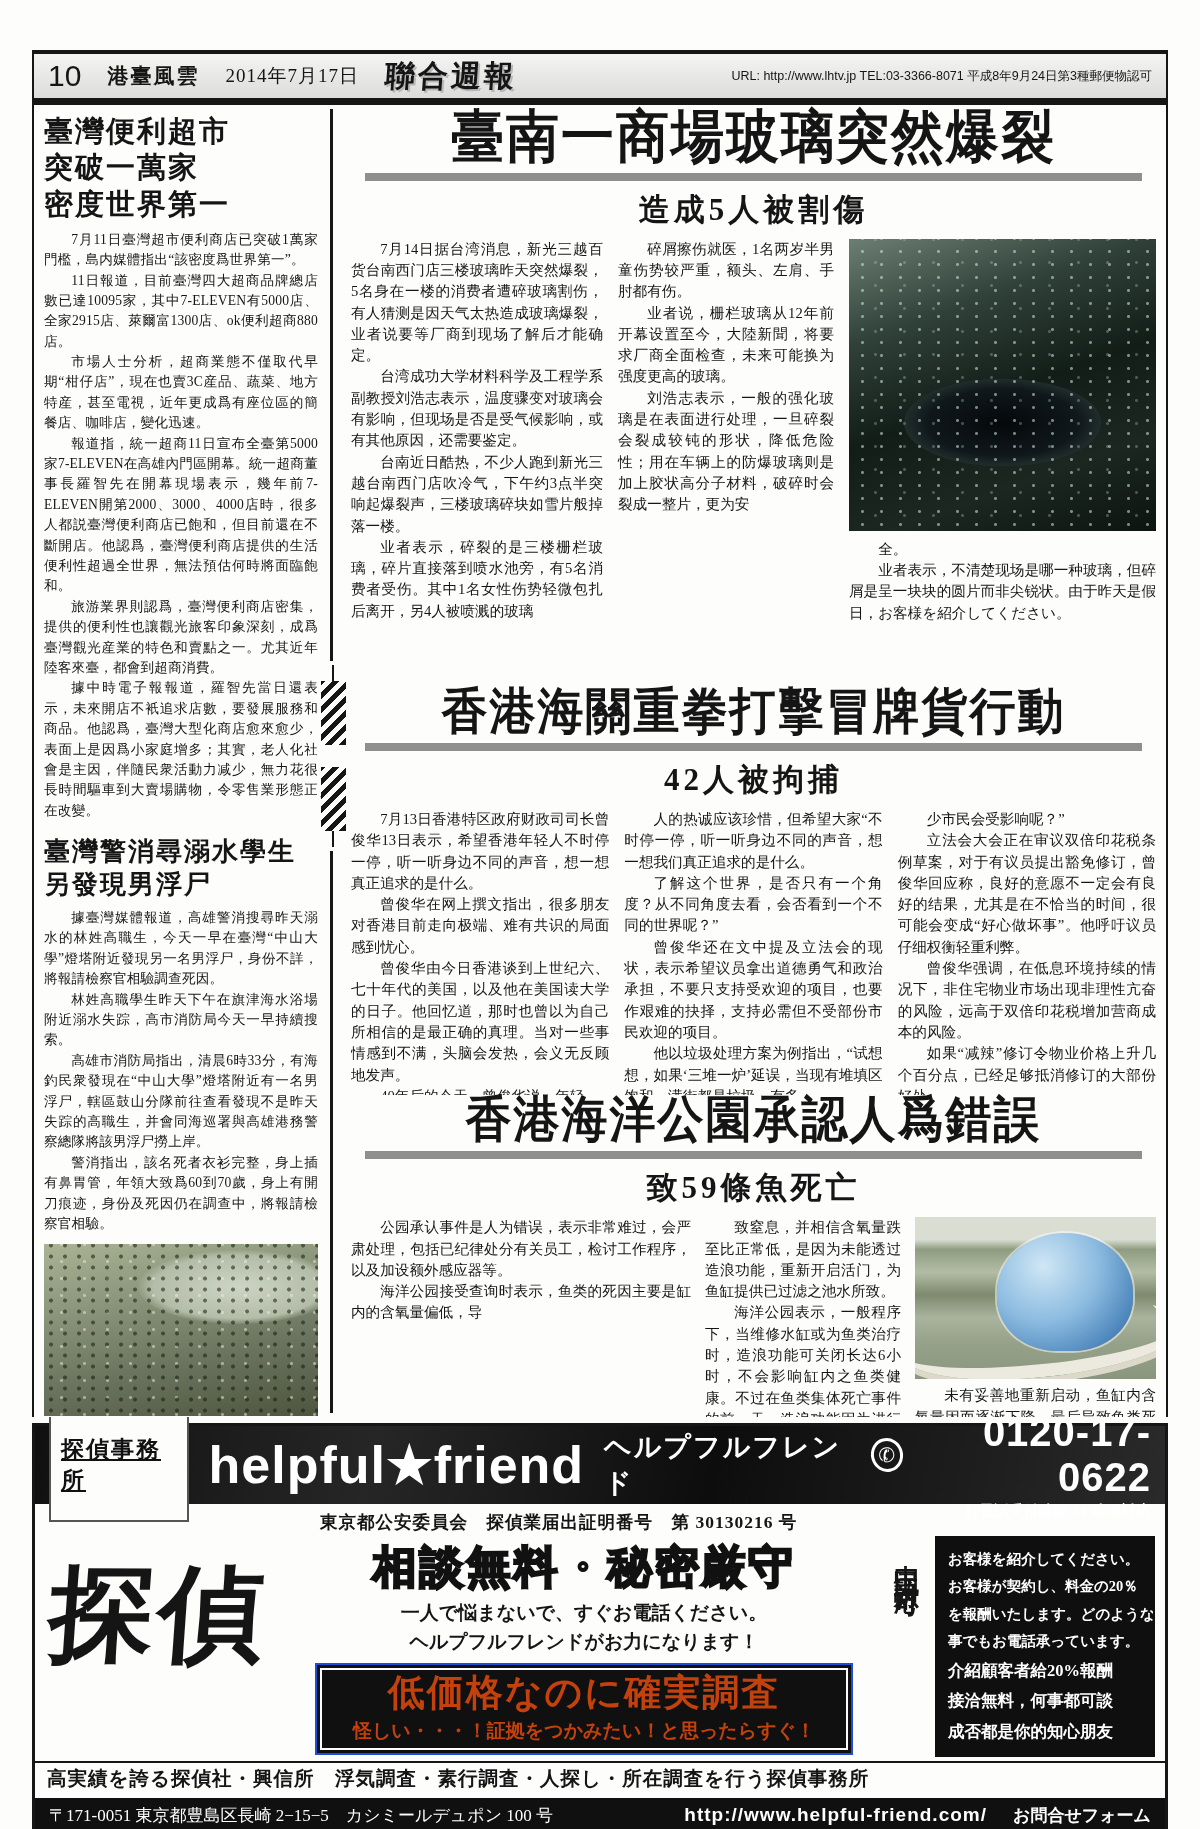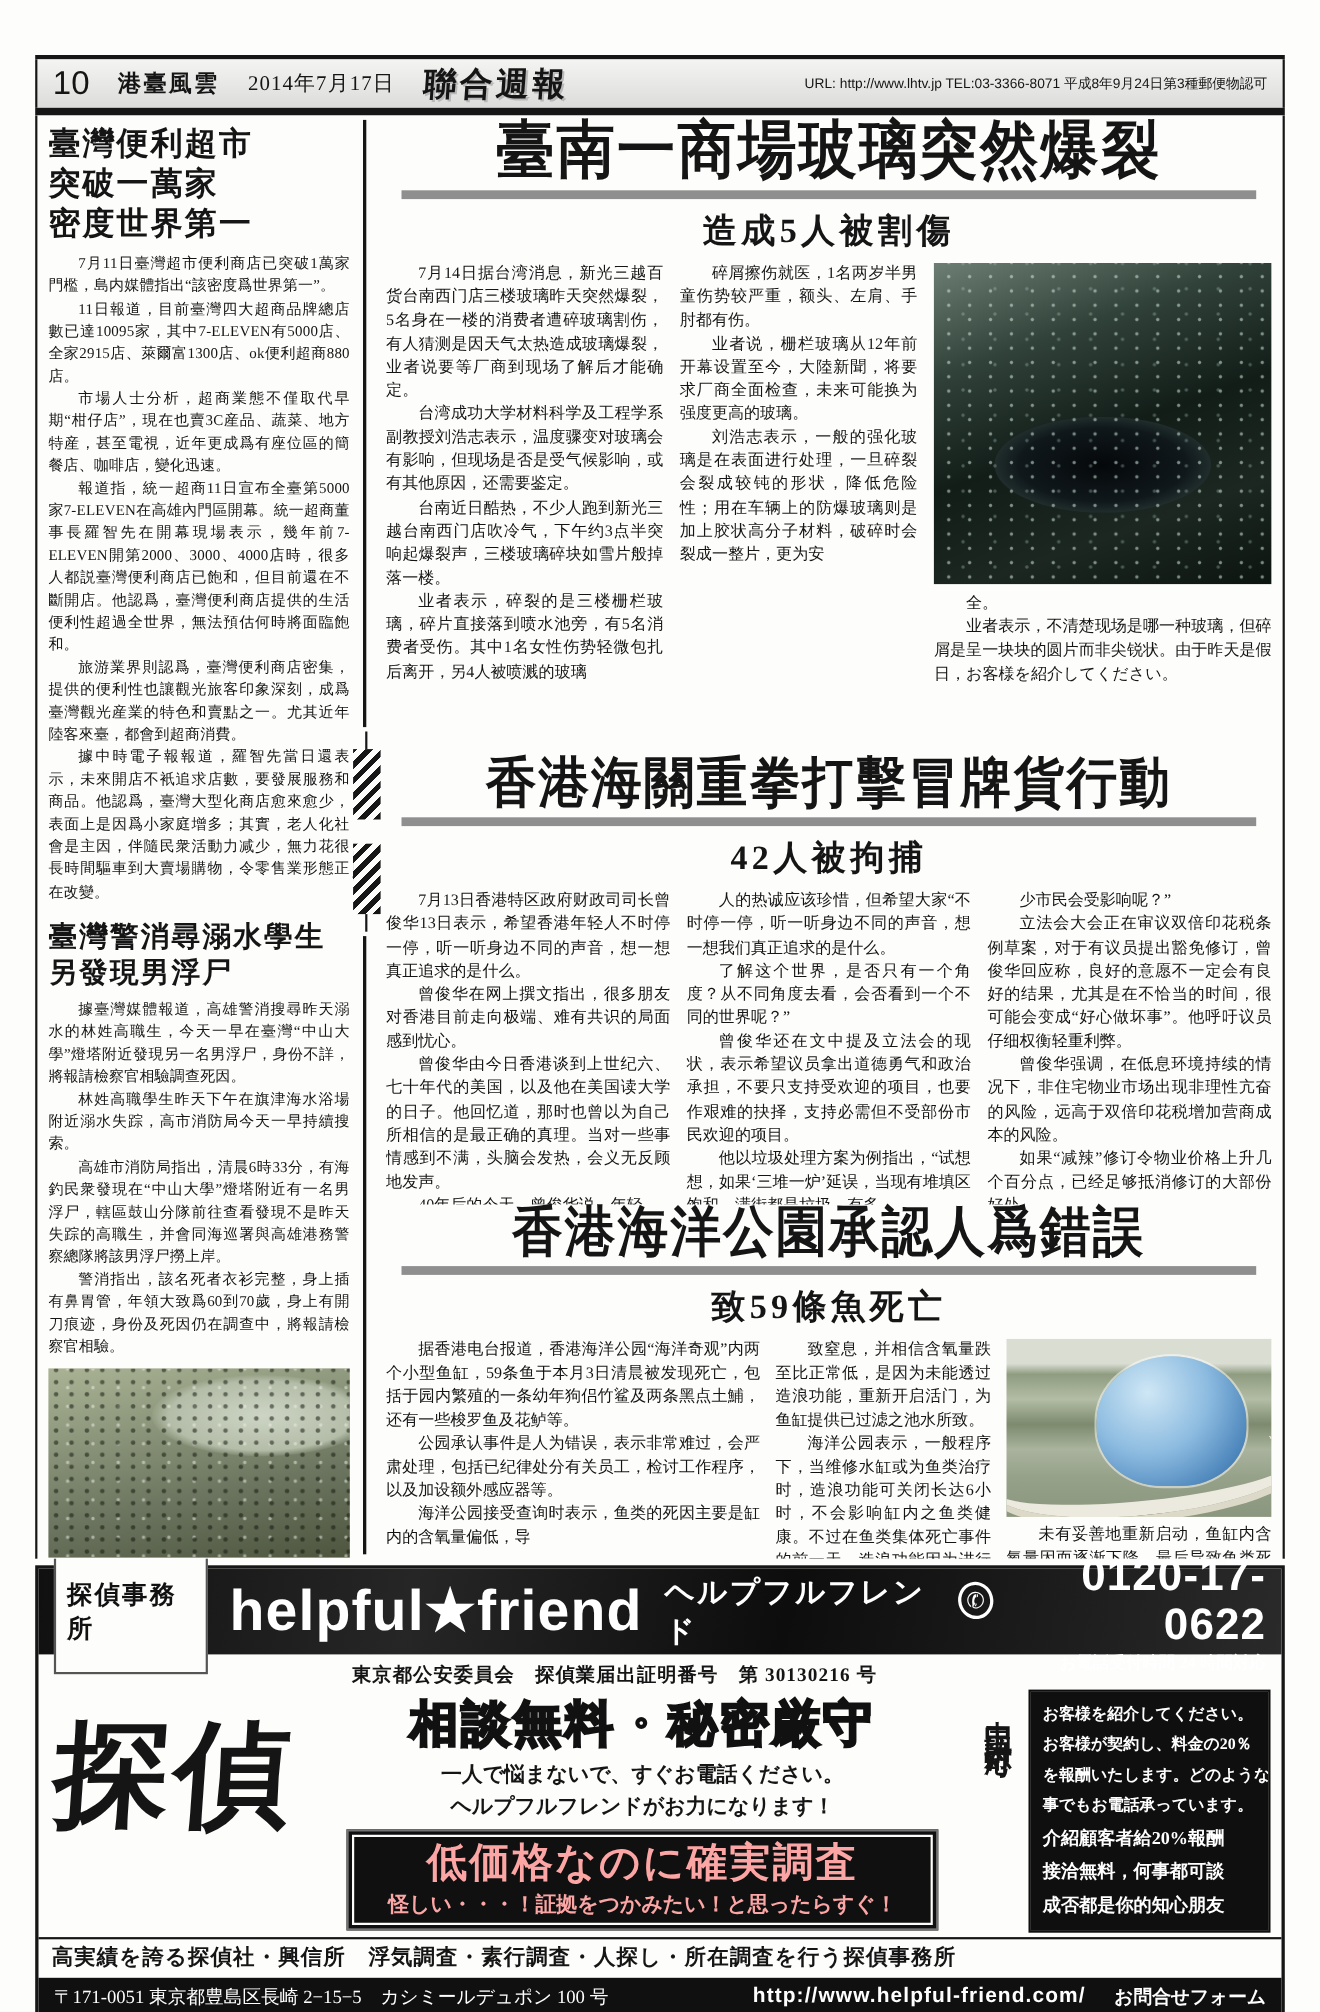--- a/index.html
+++ b/index.html
@@ -80,35 +80,35 @@
 
   
   .mainland-banner { position:absolute; left:283px; top:556px; width:32px; display:flex; flex-direction:column; align-items:center; background:#fdfdfb; z-index:3; padding:4px 0; }
   .hatch { width:25px; height:64px; background:repeating-linear-gradient(-45deg,#161616 0 5px,#fdfdfb 5px 10px); }
   .banner-text { writing-mode:vertical-rl; font-family:"Liberation Sans",sans-serif; font-weight:900; font-size:23px; letter-spacing:3px; padding:5px 0; }
   .banner-tick { width:2px; height:16px; background:#161616; }
 
   
   .ad { border:3px solid #161616; margin-top:6px; background:#fdfdfb; }
   .ad-band { background:linear-gradient(100deg,#101010,#262626 30%,#0d0d0d 60%,#2a2a2a); color:#fff; display:flex; align-items:center; gap:20px; padding:8px 14px; height:78px; }
-  .ad-label { background:#fdfdfb; color:#111; font-weight:700; font-size:23px; padding:24px 10px; letter-spacing:2px; border:2px solid #555; }
+  .ad-label { background:#fdfdfb; color:#111; font-weight:700; font-size:23px; padding:24px 10px; letter-spacing:2px; border:2px solid #555;text-decoration:underline; }
   .ad-brand { font-family:"Liberation Sans",sans-serif; font-weight:900; font-size:52px; letter-spacing:1px; line-height:1; }
   .ad-kana { font-weight:700; font-size:27px; letter-spacing:2px; }
   .ad-phone-wrap { margin-left:auto; text-align:right; display:flex; flex-direction:column; align-items:flex-end; }
   .ad-phone-line { display:flex; align-items:center; gap:8px; }
   .phone-icon { width:34px; height:34px; border:3px solid #fff; border-radius:50%; display:flex; align-items:center; justify-content:center; font-size:20px; transform:rotate(-15deg); }
   .ad-phone { font-family:"Liberation Sans",sans-serif; font-weight:900; font-size:40px; letter-spacing:1px; }
   .ad-phone-note { font-size:15px; font-weight:700; margin-top:2px; }
   .ad-license { font-weight:700; font-size:17.5px; padding:6px 0 2px 285px; letter-spacing:1px; }
   .ad-mid { display:flex; padding:2px 12px 6px 12px; gap:10px; }
   .ad-big { font-family:"Liberation Sans",sans-serif; font-weight:900; font-size:105px; line-height:1.45; letter-spacing:4px; transform:skewX(-4deg); width:235px; }
   .ad-center { flex:1; text-align:center; }
   .ad-outline { font-family:"Liberation Sans",sans-serif; font-weight:900; font-size:44px; letter-spacing:3px; color:#fff; -webkit-text-stroke:2.5px #111; text-shadow:0 0 1px #111; }
   .ad-line { font-weight:700; font-size:19px; margin-top:3px; }
-  .ad-box { margin:8px auto 0 auto; width:92%; background:#101010; color:#fca5a5; border:2px solid #737373; box-shadow:inset 0 0 0 3px #101010, inset 0 0 0 5px #fdfdfb; padding:8px 6px 9px 6px; }
+  .ad-box { margin:8px auto 0 auto; width:92%; background:#101010; color:#c2410c; border:2px solid #1d4ed8; box-shadow:inset 0 0 0 3px #101010, inset 0 0 0 5px #fdfdfb; padding:8px 6px 9px 6px; }
   .ad-box-title { font-family:"Liberation Sans",sans-serif; font-weight:900; font-size:37px; letter-spacing:2px; line-height:1.1; }
   .ad-box-sub { font-weight:700; font-size:19px; margin-top:4px; }
   .ad-vertical { writing-mode:vertical-rl; font-size:25px; font-weight:700; letter-spacing:6px; padding:6px 4px; }
   .ad-panel { width:216px; background:#0f0f0f; color:#fff; border:3px solid #0f0f0f; outline:2px solid #0f0f0f; padding:8px 8px; display:flex; flex-direction:column; justify-content:space-between; }
   .ad-panel p { font-weight:700; font-size:14.5px; line-height:1.45; white-space:nowrap; }
   .ad-panel p.cn { font-size:16.5px; }
   .ad-bottom-line { font-weight:700; font-size:19.5px; letter-spacing:1px; padding:2px 12px 6px 12px; border-top:2px solid #161616; }
   .ad-footer { background:#101010; color:#fff; display:flex; align-items:center; gap:26px; padding:6px 14px; font-size:17px; }
   .ad-footer .url { font-family:"Liberation Sans",sans-serif; font-weight:700; font-size:19px; letter-spacing:1px; margin-left:auto; }
   .ad-footer .form { font-weight:700; }
@@ -220,21 +220,20 @@
           </div>
         </div>
       </article>
 
       <article>
         <h1 class="headline h3a">香港海洋公園承認人爲錯誤</h1>
         <div class="gray-bar"></div>
         <h3 class="subhead">致59條魚死亡</h3>
         <div class="cols a3-cols">
           <div class="col a3c1">
-            <p>据香港电台报道，香港海洋公园“海洋奇观”内两个小型鱼缸，59条鱼于本月3日清晨被发现死亡，包括于园内繁殖的一条幼年狗侣竹鲨及两条黑点土鯆，还有一些梭罗鱼及花鲈等。</p>
             <p>公园承认事件是人为错误，表示非常难过，会严肃处理，包括已纪律处分有关员工，检讨工作程序，以及加设额外感应器等。</p>
             <p>海洋公园接受查询时表示，鱼类的死因主要是缸内的含氧量偏低，导</p>
           </div>
           <div class="col a3c2">
             <p>致窒息，并相信含氧量跌至比正常低，是因为未能透过造浪功能，重新开启活门，为鱼缸提供已过滤之池水所致。</p>
             <p>海洋公园表示，一般程序下，当维修水缸或为鱼类治疗时，造浪功能可关闭长达6小时，不会影响缸内之鱼类健康。不过在鱼类集体死亡事件的前一天，造浪功能因为进行池水处理项目而被关闭，完工后又</p>
           </div>
           <div class="col a3c3">
             <div class="photo-ocean"></div>
             <p class="a3-caption">未有妥善地重新启动，鱼缸内含氧量因而逐渐下降，最后导致鱼类死亡。</p>

